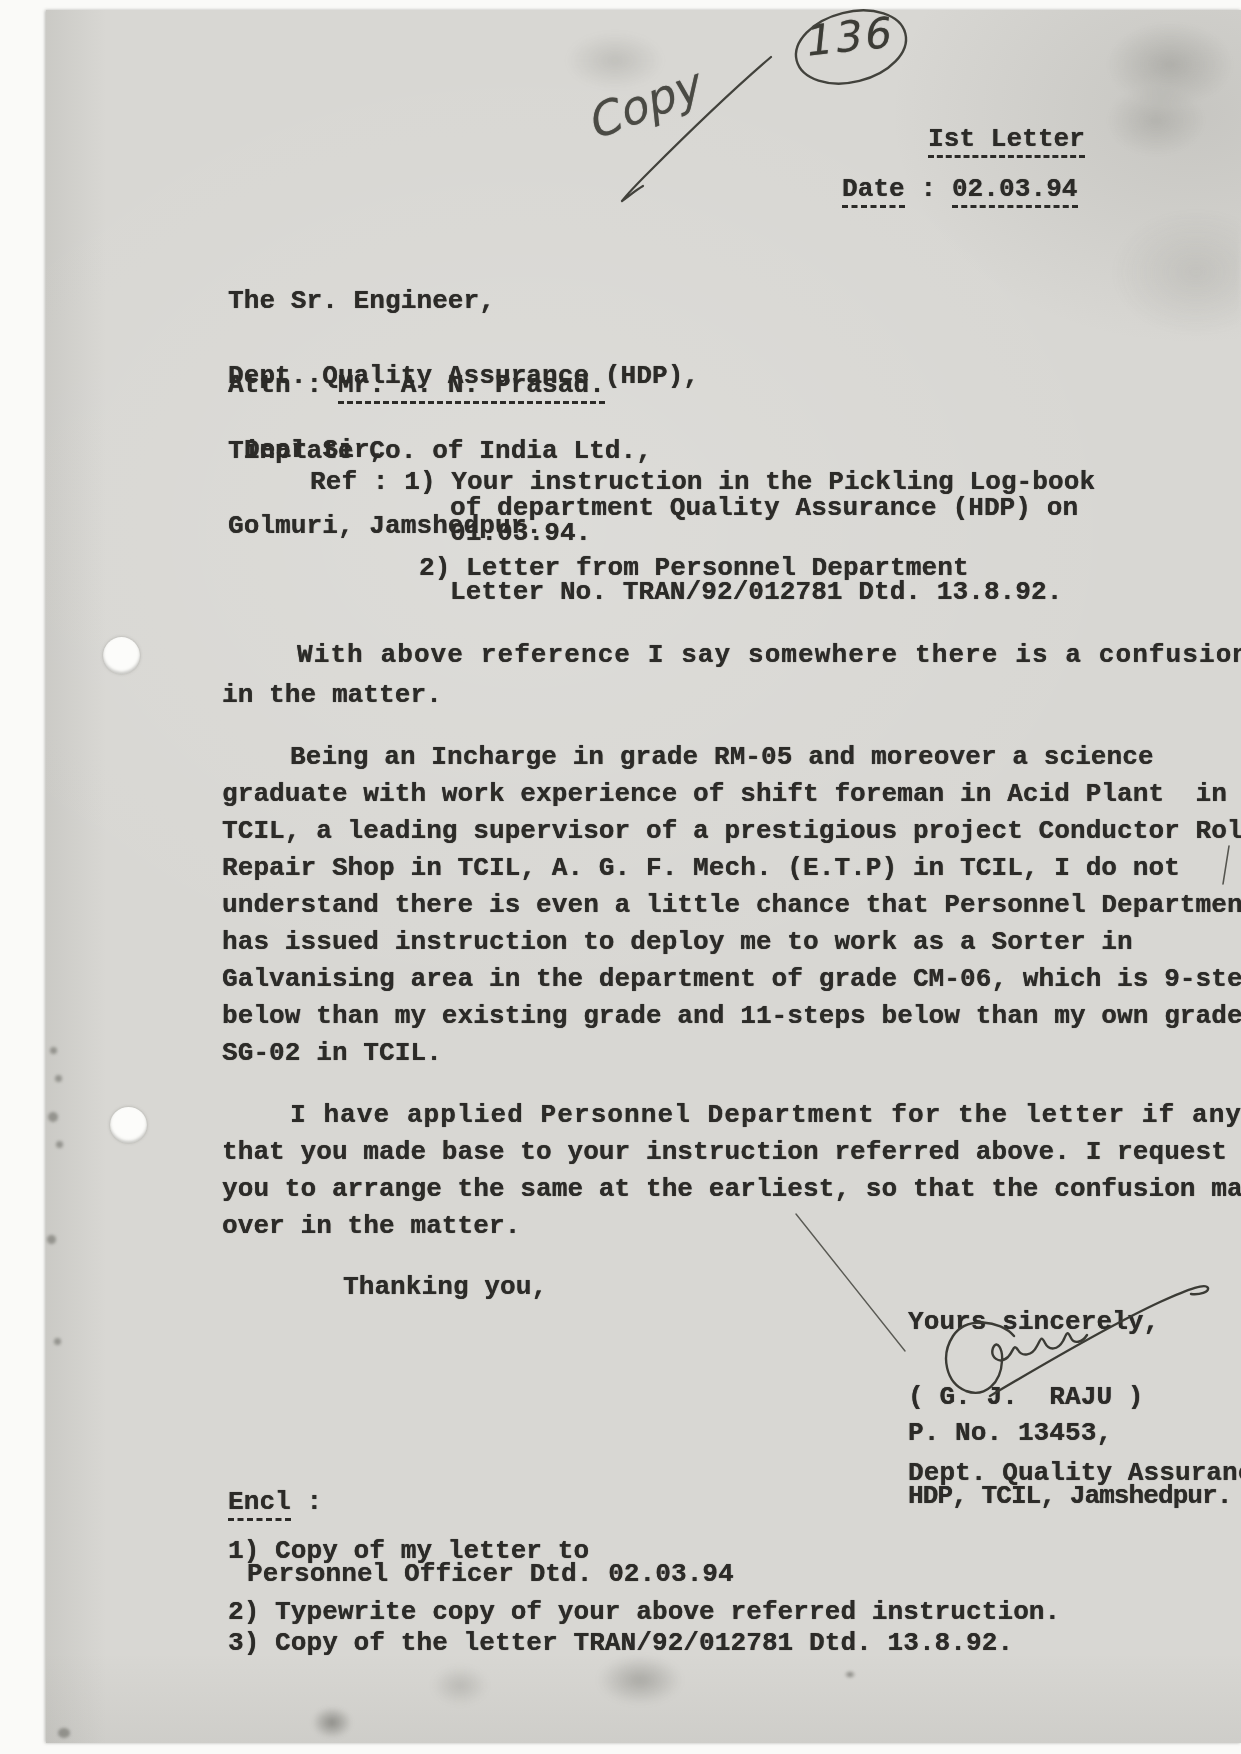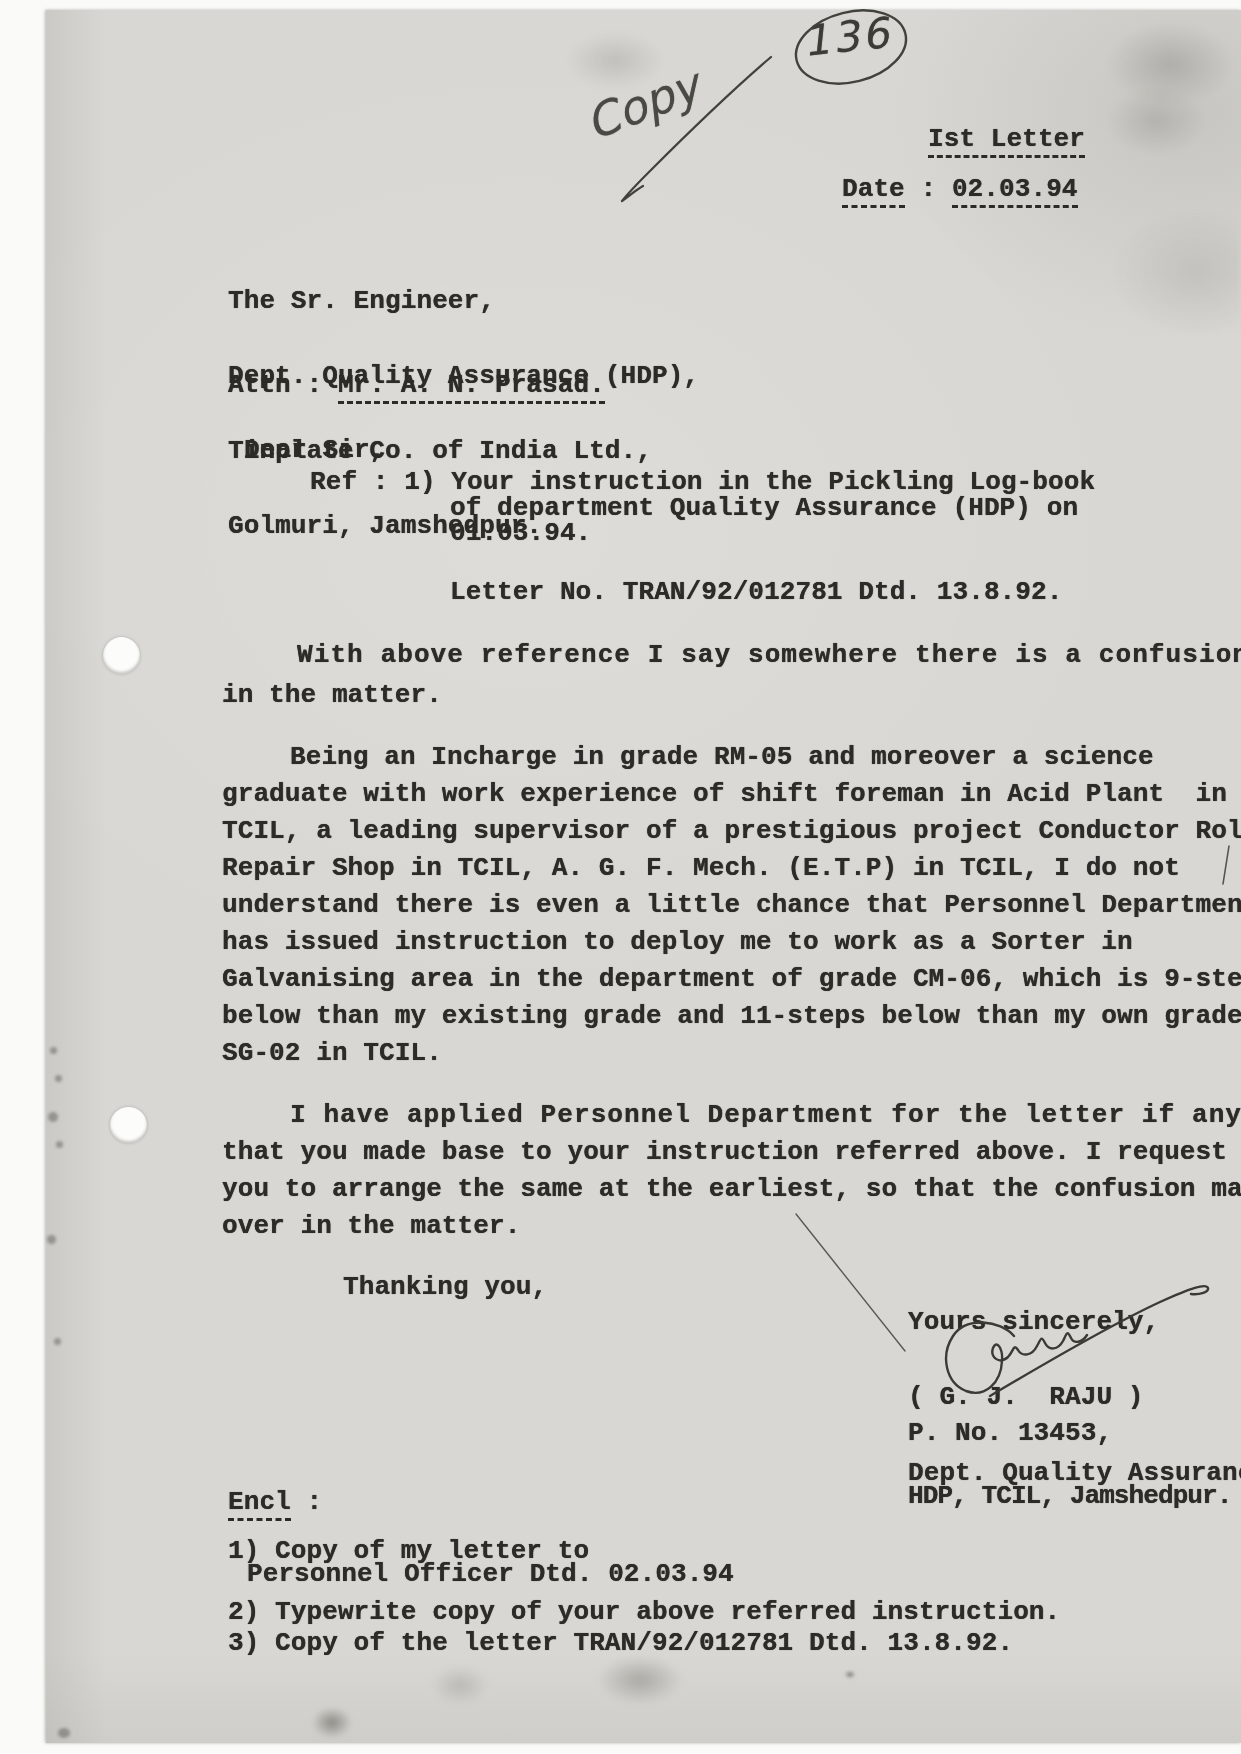--- a/index.html
+++ b/index.html
@@ -78,20 +78,21 @@
     <div>Golmuri, Jamshedpur.</div>
   </div>
 
   <div class="t" style="left:228px;top:372px;"><span>Attn : </span><span class="du">Mr. A. N. Prasad.</span></div>
 
   <div class="t" style="left:228px;top:437px;margin-left:16px;">Dear Sir,</div>
 
   <div class="t" style="left:310px;top:469px;">Ref : 1) Your instruction in the Pickling Log-book</div>
   <div class="t" style="left:450px;top:495px;">of department Quality Assurance (HDP) on</div>
   <div class="t" style="left:450px;top:520px;">01.03.94.</div>
+  <div class="t" style="left:419px;top:555px;">2) Letter from Personnel Department</div>
   <div class="t" style="left:450px;top:579px;">Letter No. TRAN/92/012781 Dtd. 13.8.92.</div>
 
   <div class="t stretch" style="left:297px;top:642px;">With above reference I say somewhere there is a confusion</div>
   <div class="t" style="left:222px;top:682px;">in the matter.</div>
 
   <div class="t" style="left:290px;top:744px;">Being an Incharge in grade RM-05 and moreover a science</div>
   <div class="t" style="left:222px;top:781px;">graduate with work experience of shift foreman in Acid Plant  in</div>
   <div class="t" style="left:222px;top:818px;">TCIL, a leading supervisor of a prestigious project Conductor Roll</div>
   <div class="t" style="left:222px;top:855px;">Repair Shop in TCIL, A. G. F. Mech. (E.T.P) in TCIL, I do not</div>
   <div class="t" style="left:222px;top:892px;">understand there is even a little chance that Personnel Department</div>

